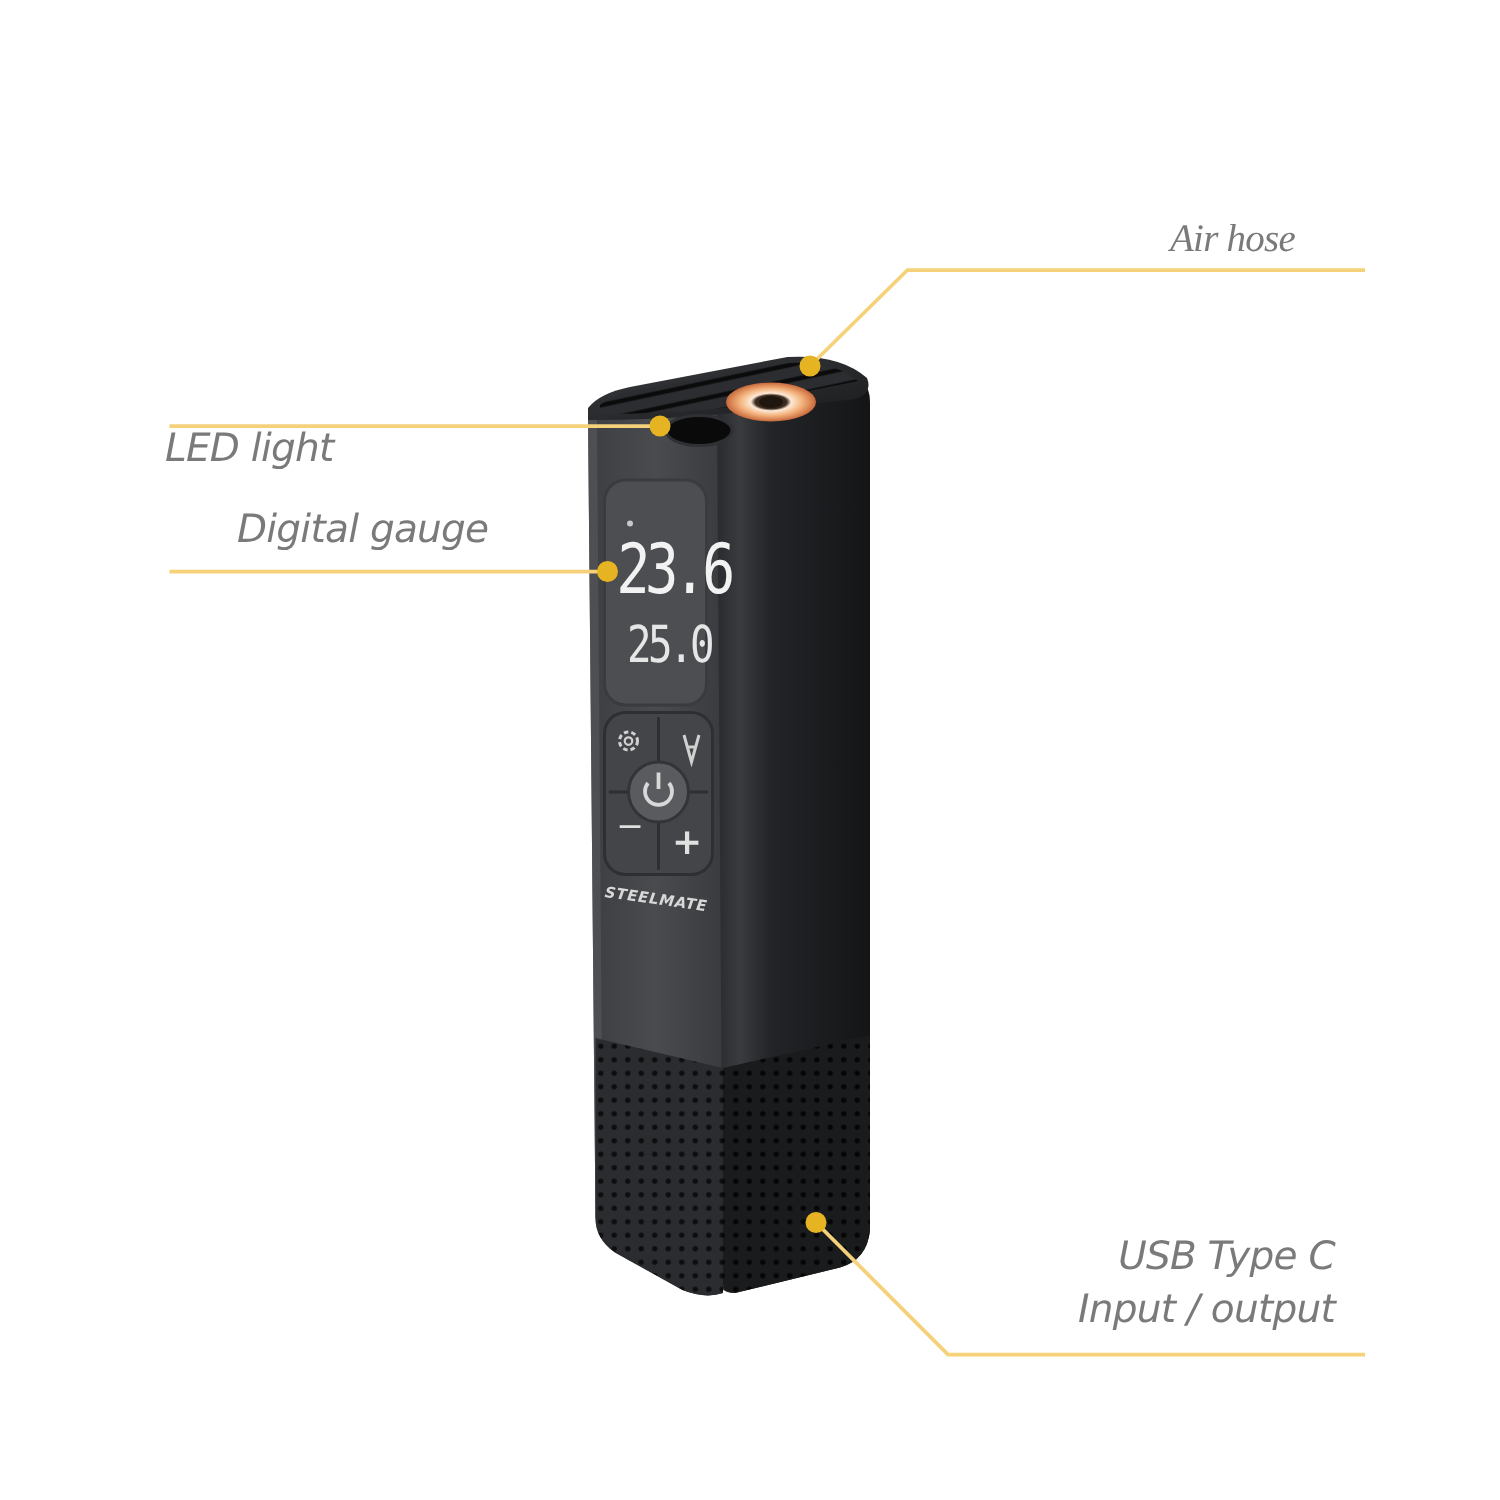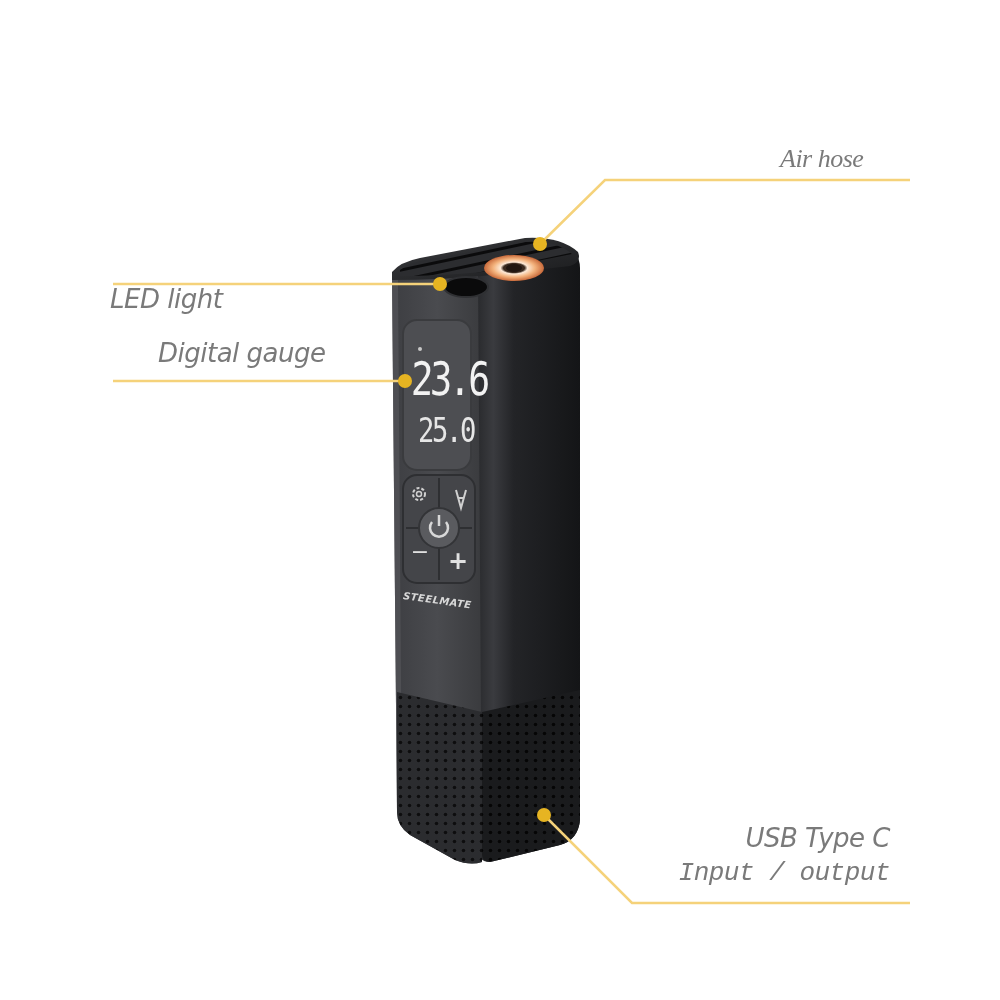--- a/index.html
+++ b/index.html
@@ -122,13 +122,13 @@
   <circle cx="405" cy="381" r="7" fill="#e6b422"></circle>
 
   <polyline points="544,815 632,903 910,903" fill="none" stroke="#f5d27a" stroke-width="2.5"></polyline>
   <circle cx="544" cy="815" r="7" fill="#e6b422"></circle>
 </svg>
 
 <div class="label" style="left:780px;top:144px;font-family:Liberation Serif, serif;">Air hose</div>
 <div class="label" style="left:110px;top:240px;margin-top:44px;">LED light</div>
 <div class="label" style="left:110px;top:338px;margin-left:48px;">Digital gauge</div>
 <div class="label right" style="right:110px;top:823px;">USB Type  C</div>
-<div class="label right" style="right:110px;top:858px;font-family:Liberation Mono, monospace;">Input / output</div>
+<div class="label right" style="right:110px;top:858px;">Input / output</div>
 
 </body></html>

